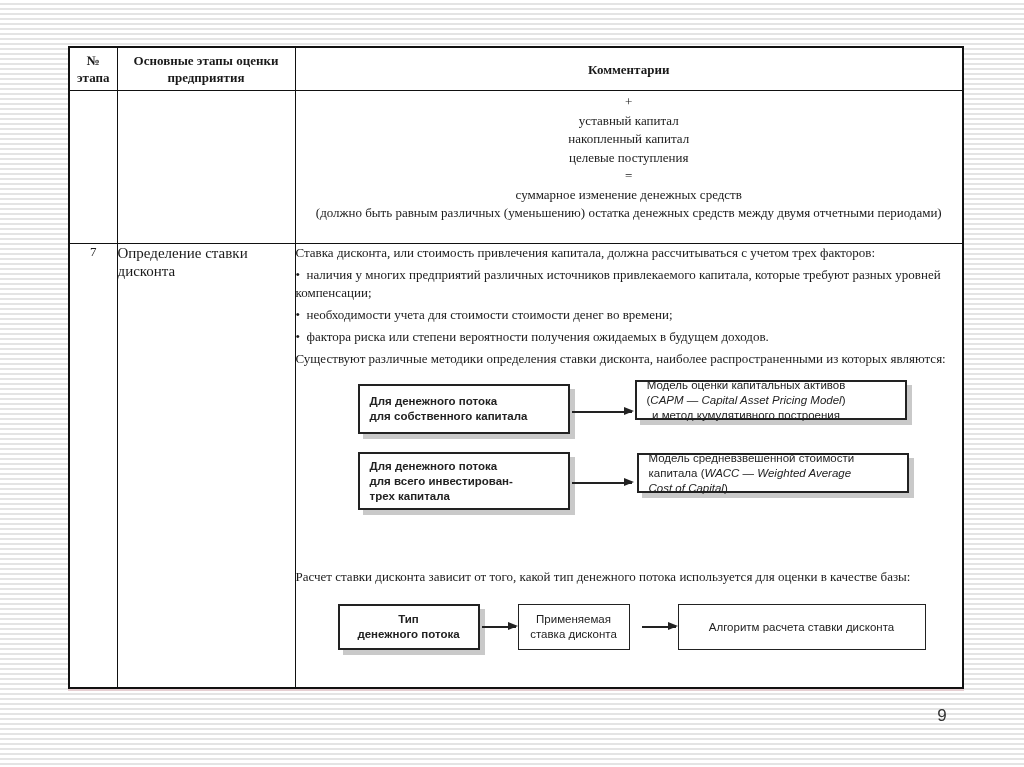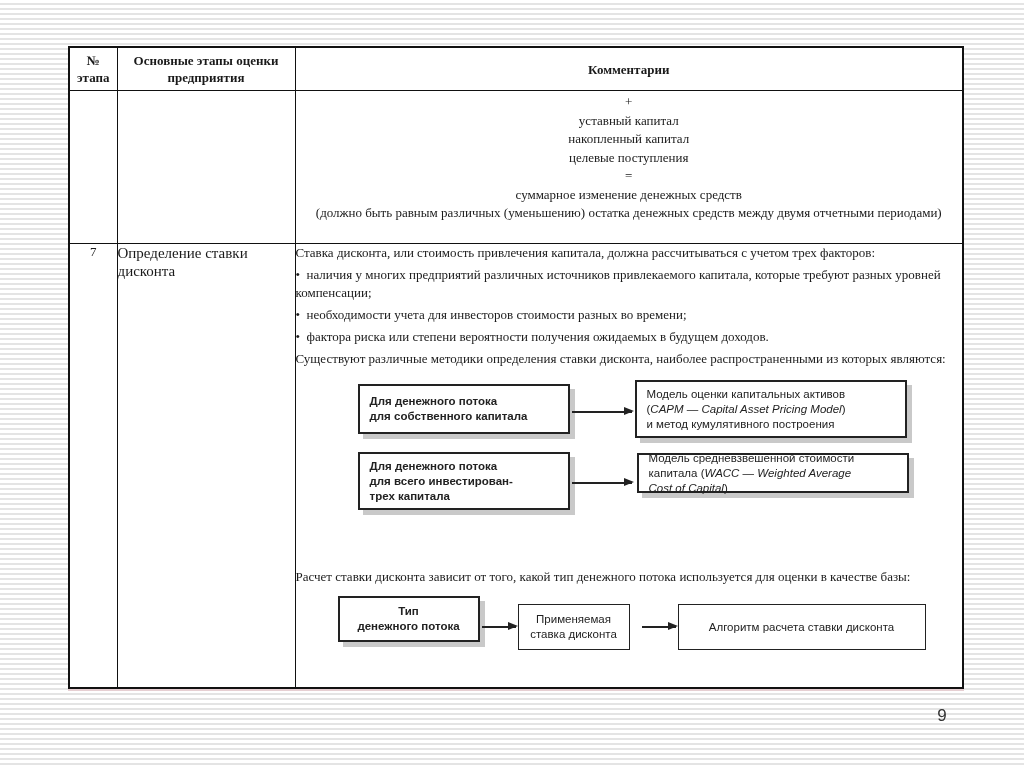--- a/index.html
+++ b/index.html
@@ -191,33 +191,33 @@
             <div>(должно быть равным различных (уменьшению) остатка денежных средств между двумя отчетными периодами)</div>
           </div>
         </td>
       </tr>
       <tr>
         <td class="cell-num">7</td>
         <td class="cell-stage">Определение ставки дисконта</td>
         <td class="cell-comment">
           <p class="para">Ставка дисконта, или стоимость привлечения капитала, должна рассчитываться с учетом трех факторов:</p>
           <p class="bullet"><span class="bullet-dot">•</span><span>наличия у многих предприятий различных источников привлекаемого капитала, которые требуют разных уровней компенсации;</span></p>
-          <p class="bullet"><span class="bullet-dot">•</span><span>необходимости учета для инвесторов стоимости разных во времени;</span></p>
+          <p class="bullet"><span class="bullet-dot">•</span><span>необходимости учета для стоимости стоимости денег во времени;</span></p>
           <p class="bullet"><span class="bullet-dot">•</span><span>фактора риска или степени вероятности получения ожидаемых в будущем доходов.</span></p>
           <p class="para">Существуют различные методики определения ставки дисконта, наиболее распространенными из которых являются:</p>
 
           <div class="diagram">
             <div class="dbox bold" style="left:62px; top:8px; width:212px; height:50px;">
               <div class="txt">
                 <div>Для денежного потока</div>
                 <div>для собственного капитала</div>
               </div>
             </div>
             <div class="arrow" style="left:276px; top:35px; width:60px;"></div>
-            <div class="dbox" style="left:339px; top:4px; width:272px; height:58px;">
+            <div class="dbox" style="left:339px; top:4px; width:272px; height:40px;text-align:center;">
               <div class="txt">
                 <div>Модель оценки капитальных активов</div>
                 <div><span>(</span><span class="italic">CAPM — Capital Asset Pricing Model</span><span>)</span></div>
                 <div>и метод кумулятивного построения</div>
               </div>
             </div>
 
             <div class="dbox bold" style="left:62px; top:76px; width:212px; height:58px;">
               <div class="txt">
                 <div>Для денежного потока</div>
@@ -231,21 +231,21 @@
                 <div>Модель средневзвешенной стоимости</div>
                 <div><span>капитала (</span><span class="italic">WACC — Weighted Average</span></div>
                 <div><span class="italic">Cost of Capital</span><span>)</span></div>
               </div>
             </div>
           </div>
 
           <p class="para" style="margin-top:22px;">Расчет ставки дисконта зависит от того, какой тип денежного потока используется для оценки в качестве базы:</p>
 
           <div class="flow">
-            <div class="dbox bold center" style="left:42px; top:0; width:142px; height:46px;">
+            <div class="dbox bold center" style="left:42px; top:8px; width:142px; height:46px;">
               <div class="txt">
                 <div>Тип</div>
                 <div>денежного потока</div>
               </div>
             </div>
             <div class="arrow" style="left:186px; top:30px; width:34px;"></div>
             <div class="dbox center noshadow thin" style="left:222px; top:8px; width:112px; height:46px;">
               <div class="txt">
                 <div>Применяемая</div>
                 <div>ставка дисконта</div>

